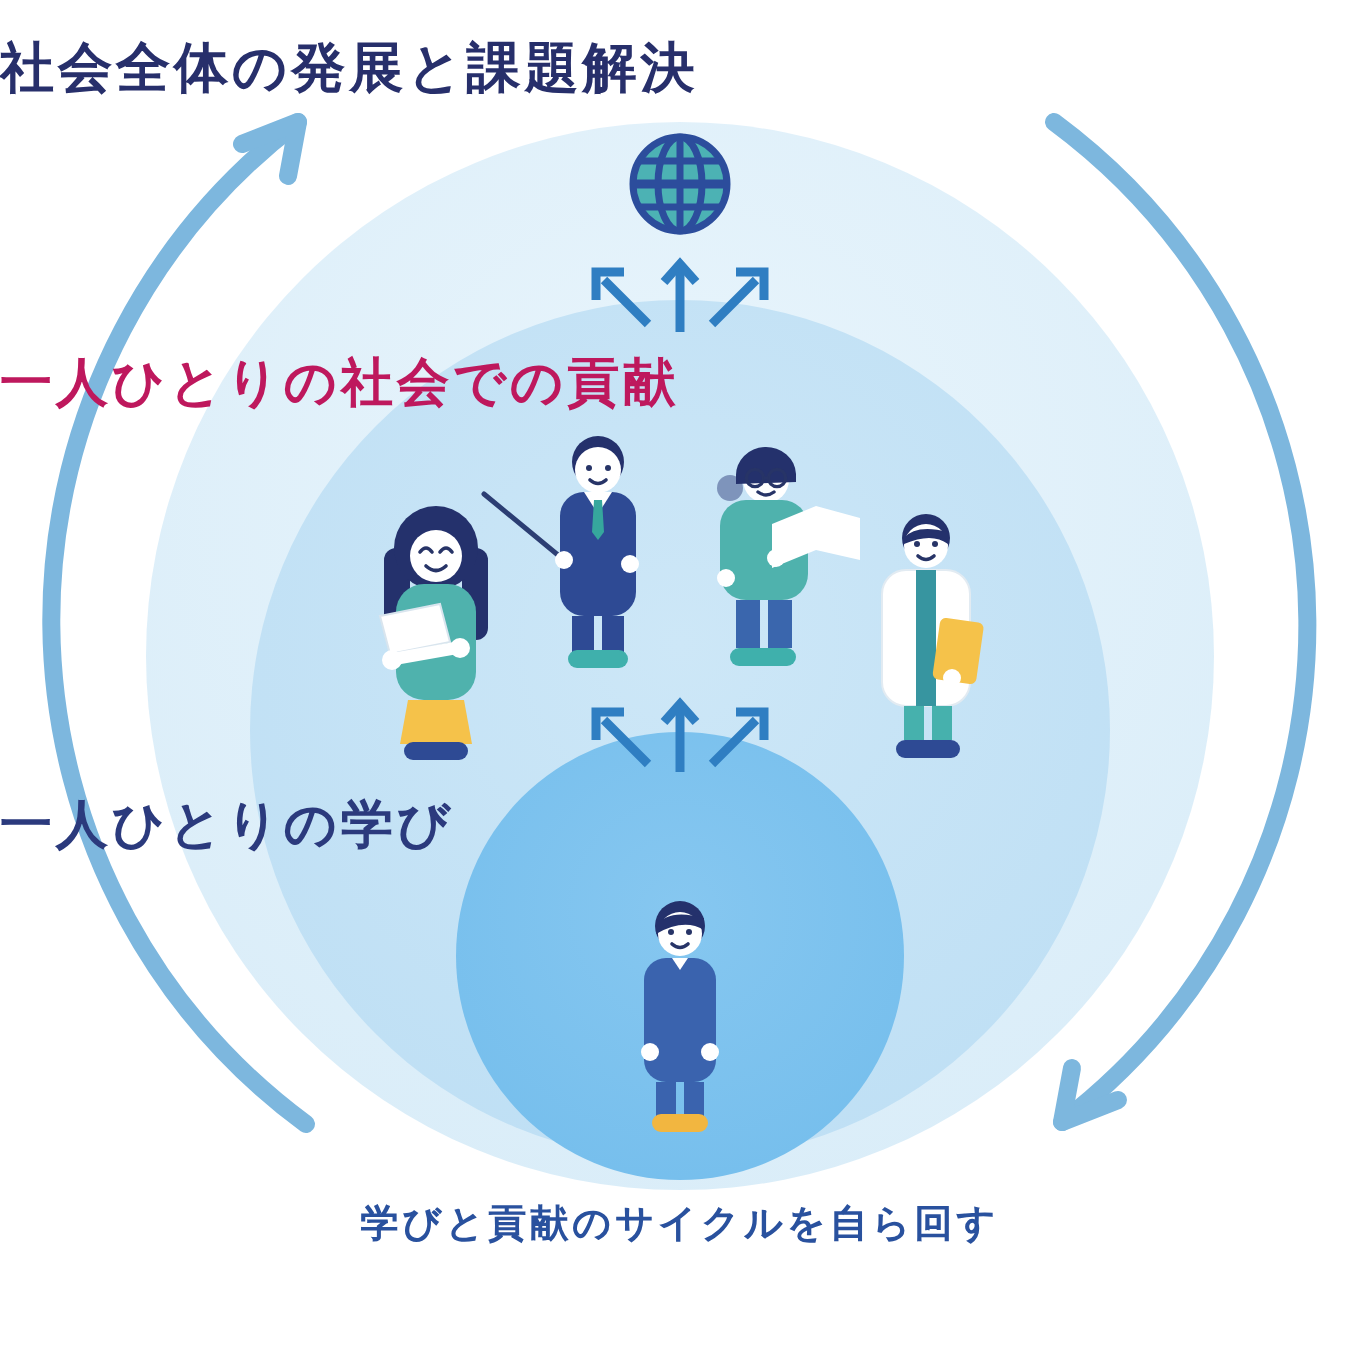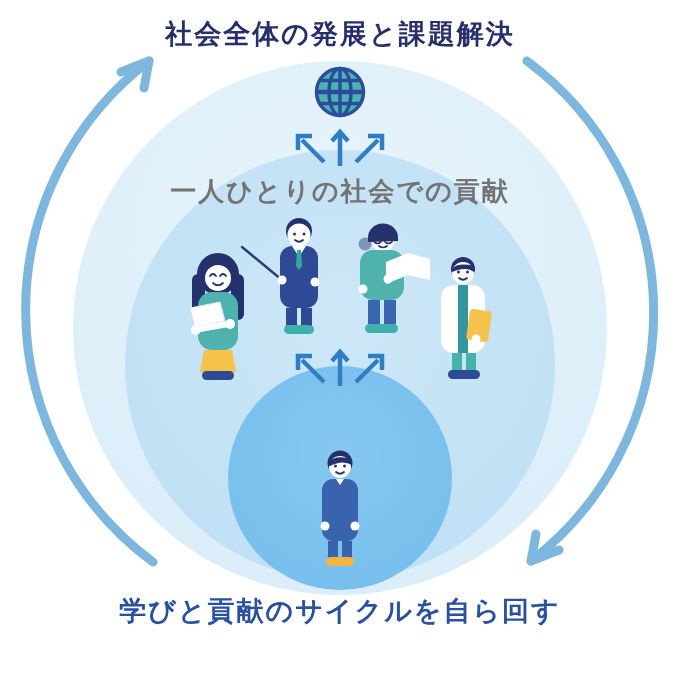--- a/index.html
+++ b/index.html
@@ -4,29 +4,29 @@
 <style>
   html,body{margin:0;padding:0;background:#ffffff;}
   .stage{
     position:relative;width:680px;height:680px;overflow:hidden;
     font-family:"Liberation Sans","DejaVu Sans",sans-serif;
     background:#ffffff;
   }
   .stage svg{display:block;}
   .abs{position:absolute;}
   .label{
-    position:absolute;left:0;width:680px;text-align:center;
+    position:absolute;left:0;width:680px;text-align:left;
     font-weight:700;white-space:nowrap;
   }
   .label.top{top:16px;font-size:27px;letter-spacing:2px;color:#272f6b;}
-  .label.mid{top:174px;font-size:26px;letter-spacing:2px;color:#737373;}
+  .label.mid{top:174px;font-size:26px;letter-spacing:2px;color:#be185d;}
   .label.learn{top:395px;font-size:26px;letter-spacing:2px;color:#2b3a7d;}
   .caption{
     position:absolute;left:0;top:594px;width:680px;text-align:center;
-    font-weight:700;font-size:27px;line-height:38px;letter-spacing:2px;color:#29519e;font-family:Liberation Mono, monospace;
+    font-weight:700;font-size:19px;line-height:38px;letter-spacing:2px;color:#29519e;
   }
 </style>
 </head>
 <body>
 
 <div class="stage">
 
   <svg class="abs" style="left:0;top:0" width="680" height="680" viewBox="0 0 680 680">
     <defs>
       <radialGradient id="g1" cx="50%" cy="35%" r="75%">
@@ -153,20 +153,21 @@
 
   <svg class="abs" style="left:288px;top:344px" width="104" height="44" viewBox="0 0 104 44" stroke="#2f7ec2" stroke-width="4.5" fill="none">
     <line x1="52" y1="42" x2="52" y2="10"></line>
       <polyline points="44,17 52,8 60,17"></polyline>
     <line x1="14" y1="16" x2="36" y2="38"></line>
       <polyline points="24,12 10,12 10,26"></polyline>
     <line x1="90" y1="16" x2="68" y2="38"></line>
       <polyline points="80,12 94,12 94,26"></polyline>
   </svg>
 
+  <div class="label learn">一人ひとりの学び</div>
 
   <svg class="abs" style="left:310px;top:450px" width="60" height="118" viewBox="0 0 60 118">
     <circle cx="30" cy="13" r="12.5" fill="#24316c"></circle>
     <circle cx="30" cy="17" r="11" fill="#ffffff"></circle>
     <path d="M18,13 Q24,4 42,9 L42,15 Q32,9 18,17 Z" fill="#24316c"></path>
     <circle cx="25.5" cy="16" r="1.5" fill="#273467"></circle>
       <circle cx="34.5" cy="16" r="1.5" fill="#273467"></circle>
     <path d="M26,22 q4,3.5 8,0" stroke="#273467" stroke-width="1.8" fill="none" stroke-linecap="round"></path>
     <rect x="12" y="29" width="36" height="62" rx="11" fill="#3a63ae"></rect>
     <path d="M26,29 L30,35 L34,29 Z" fill="#ffffff"></path>

